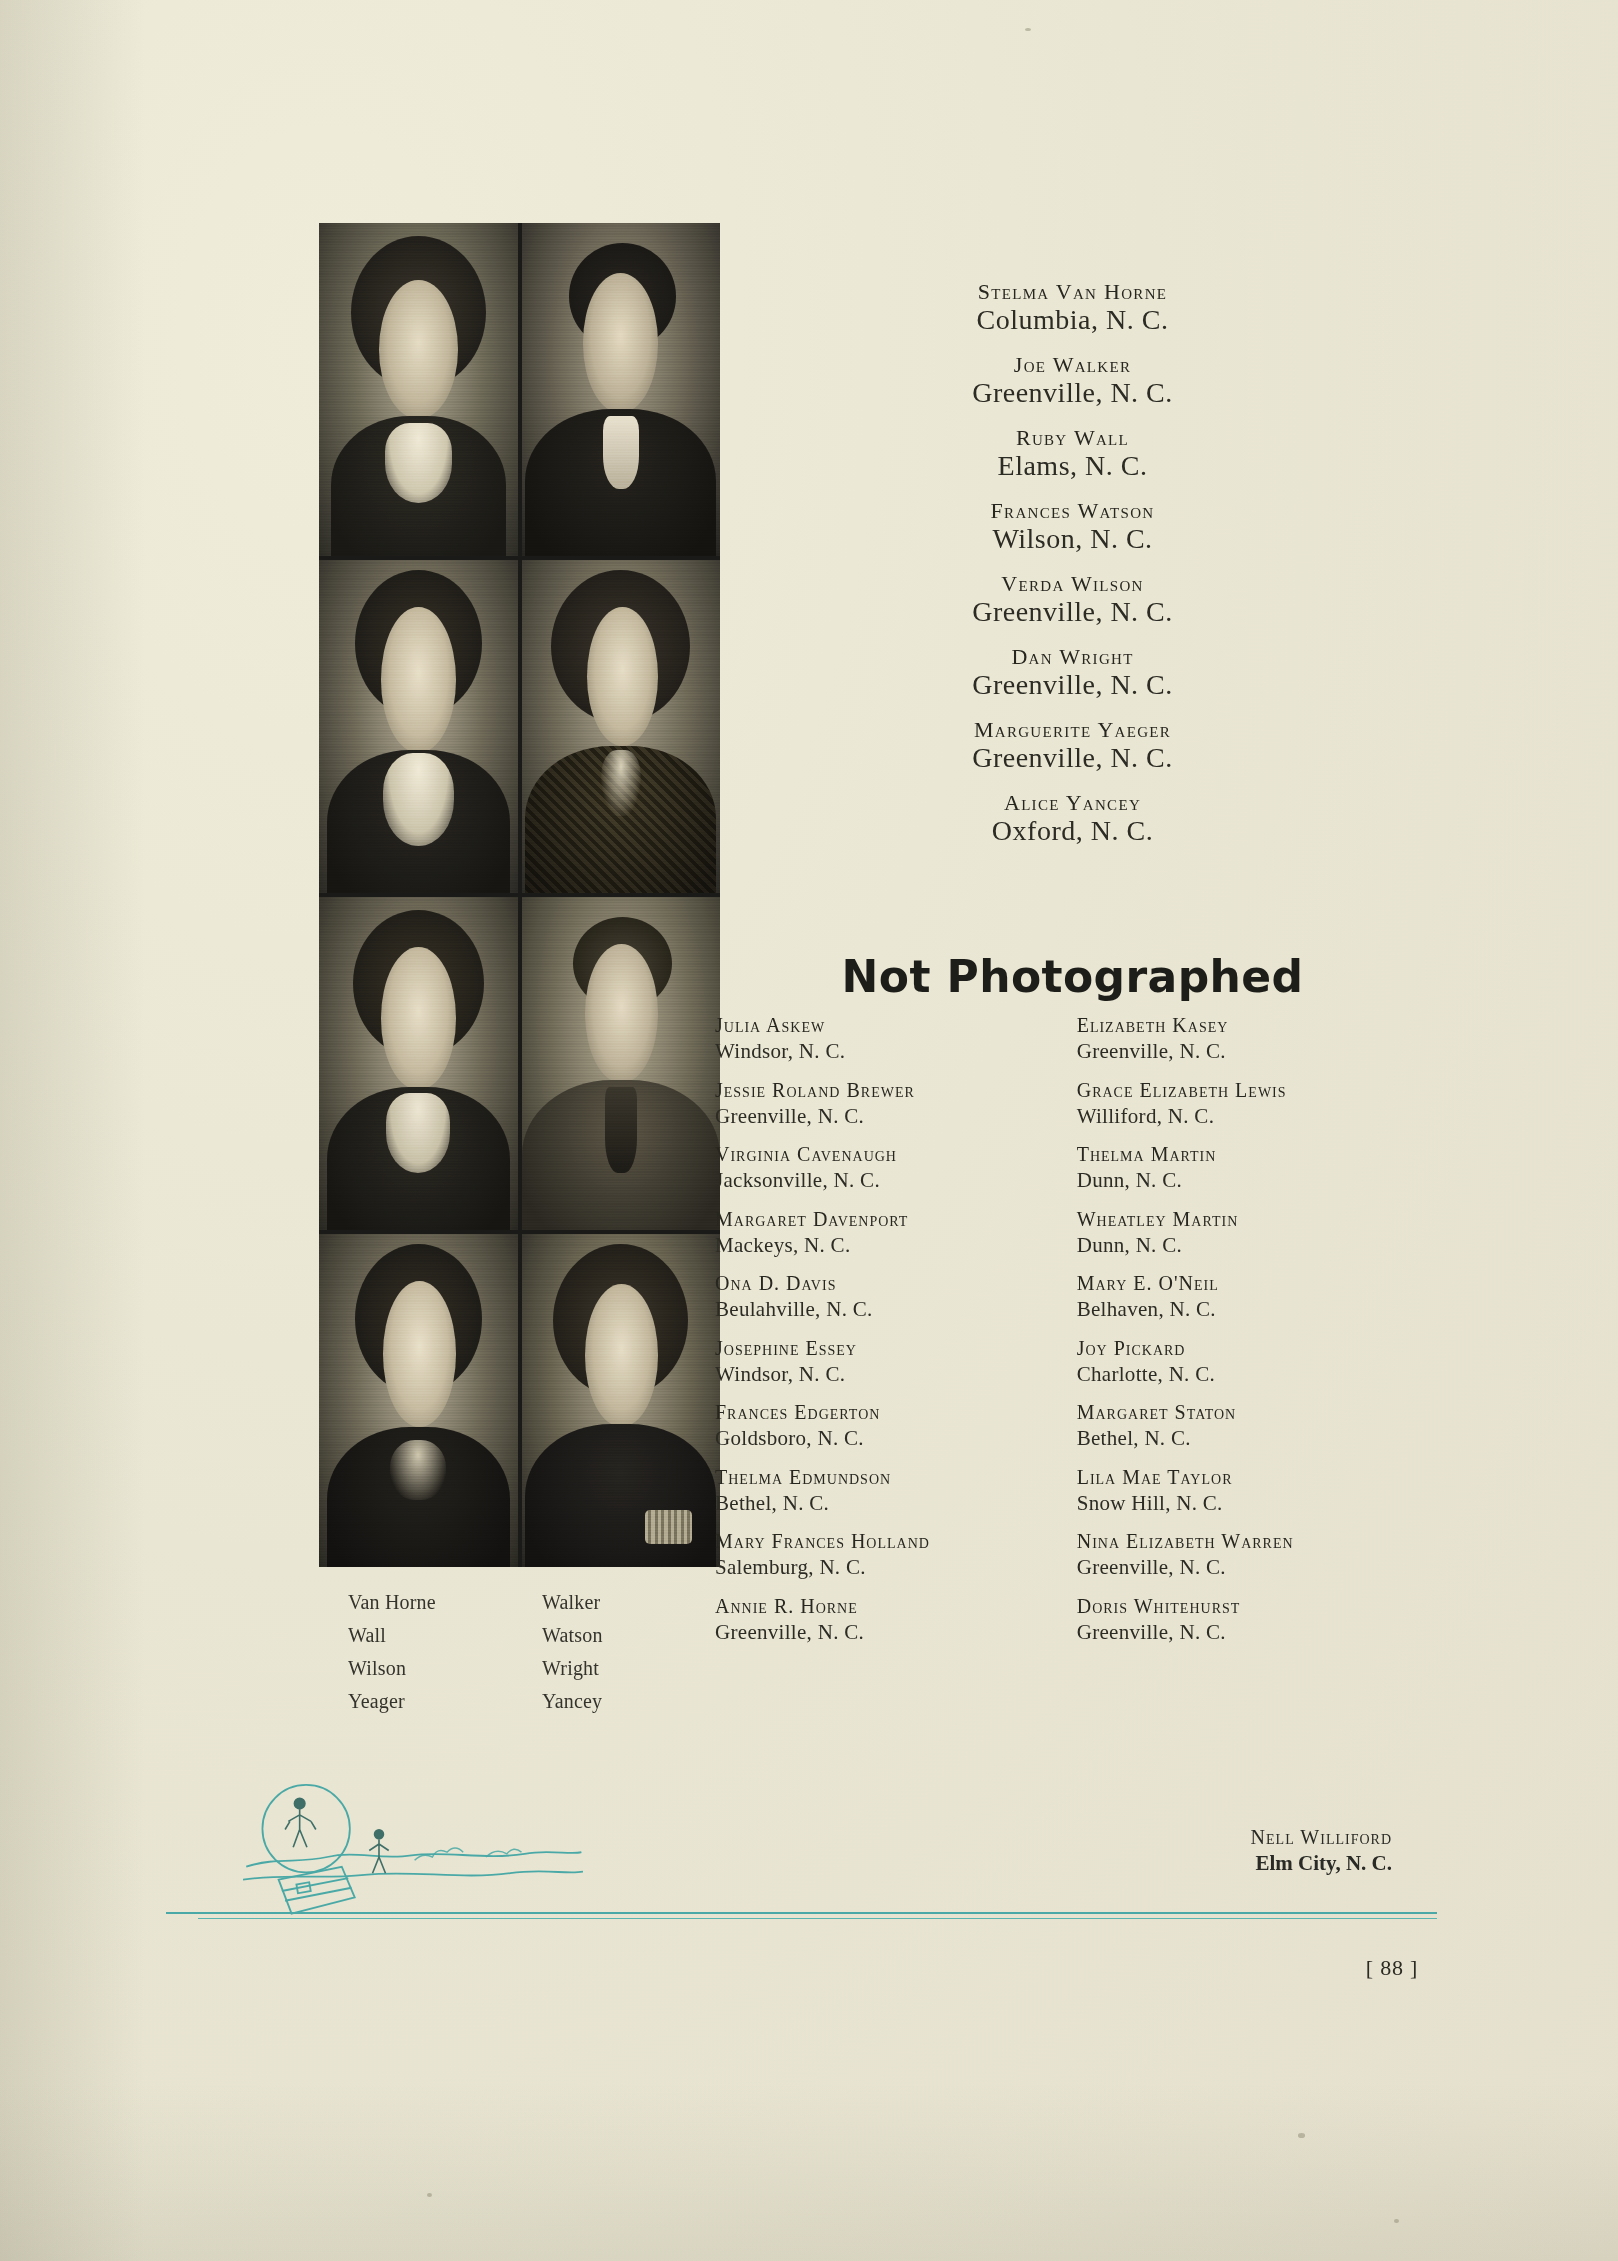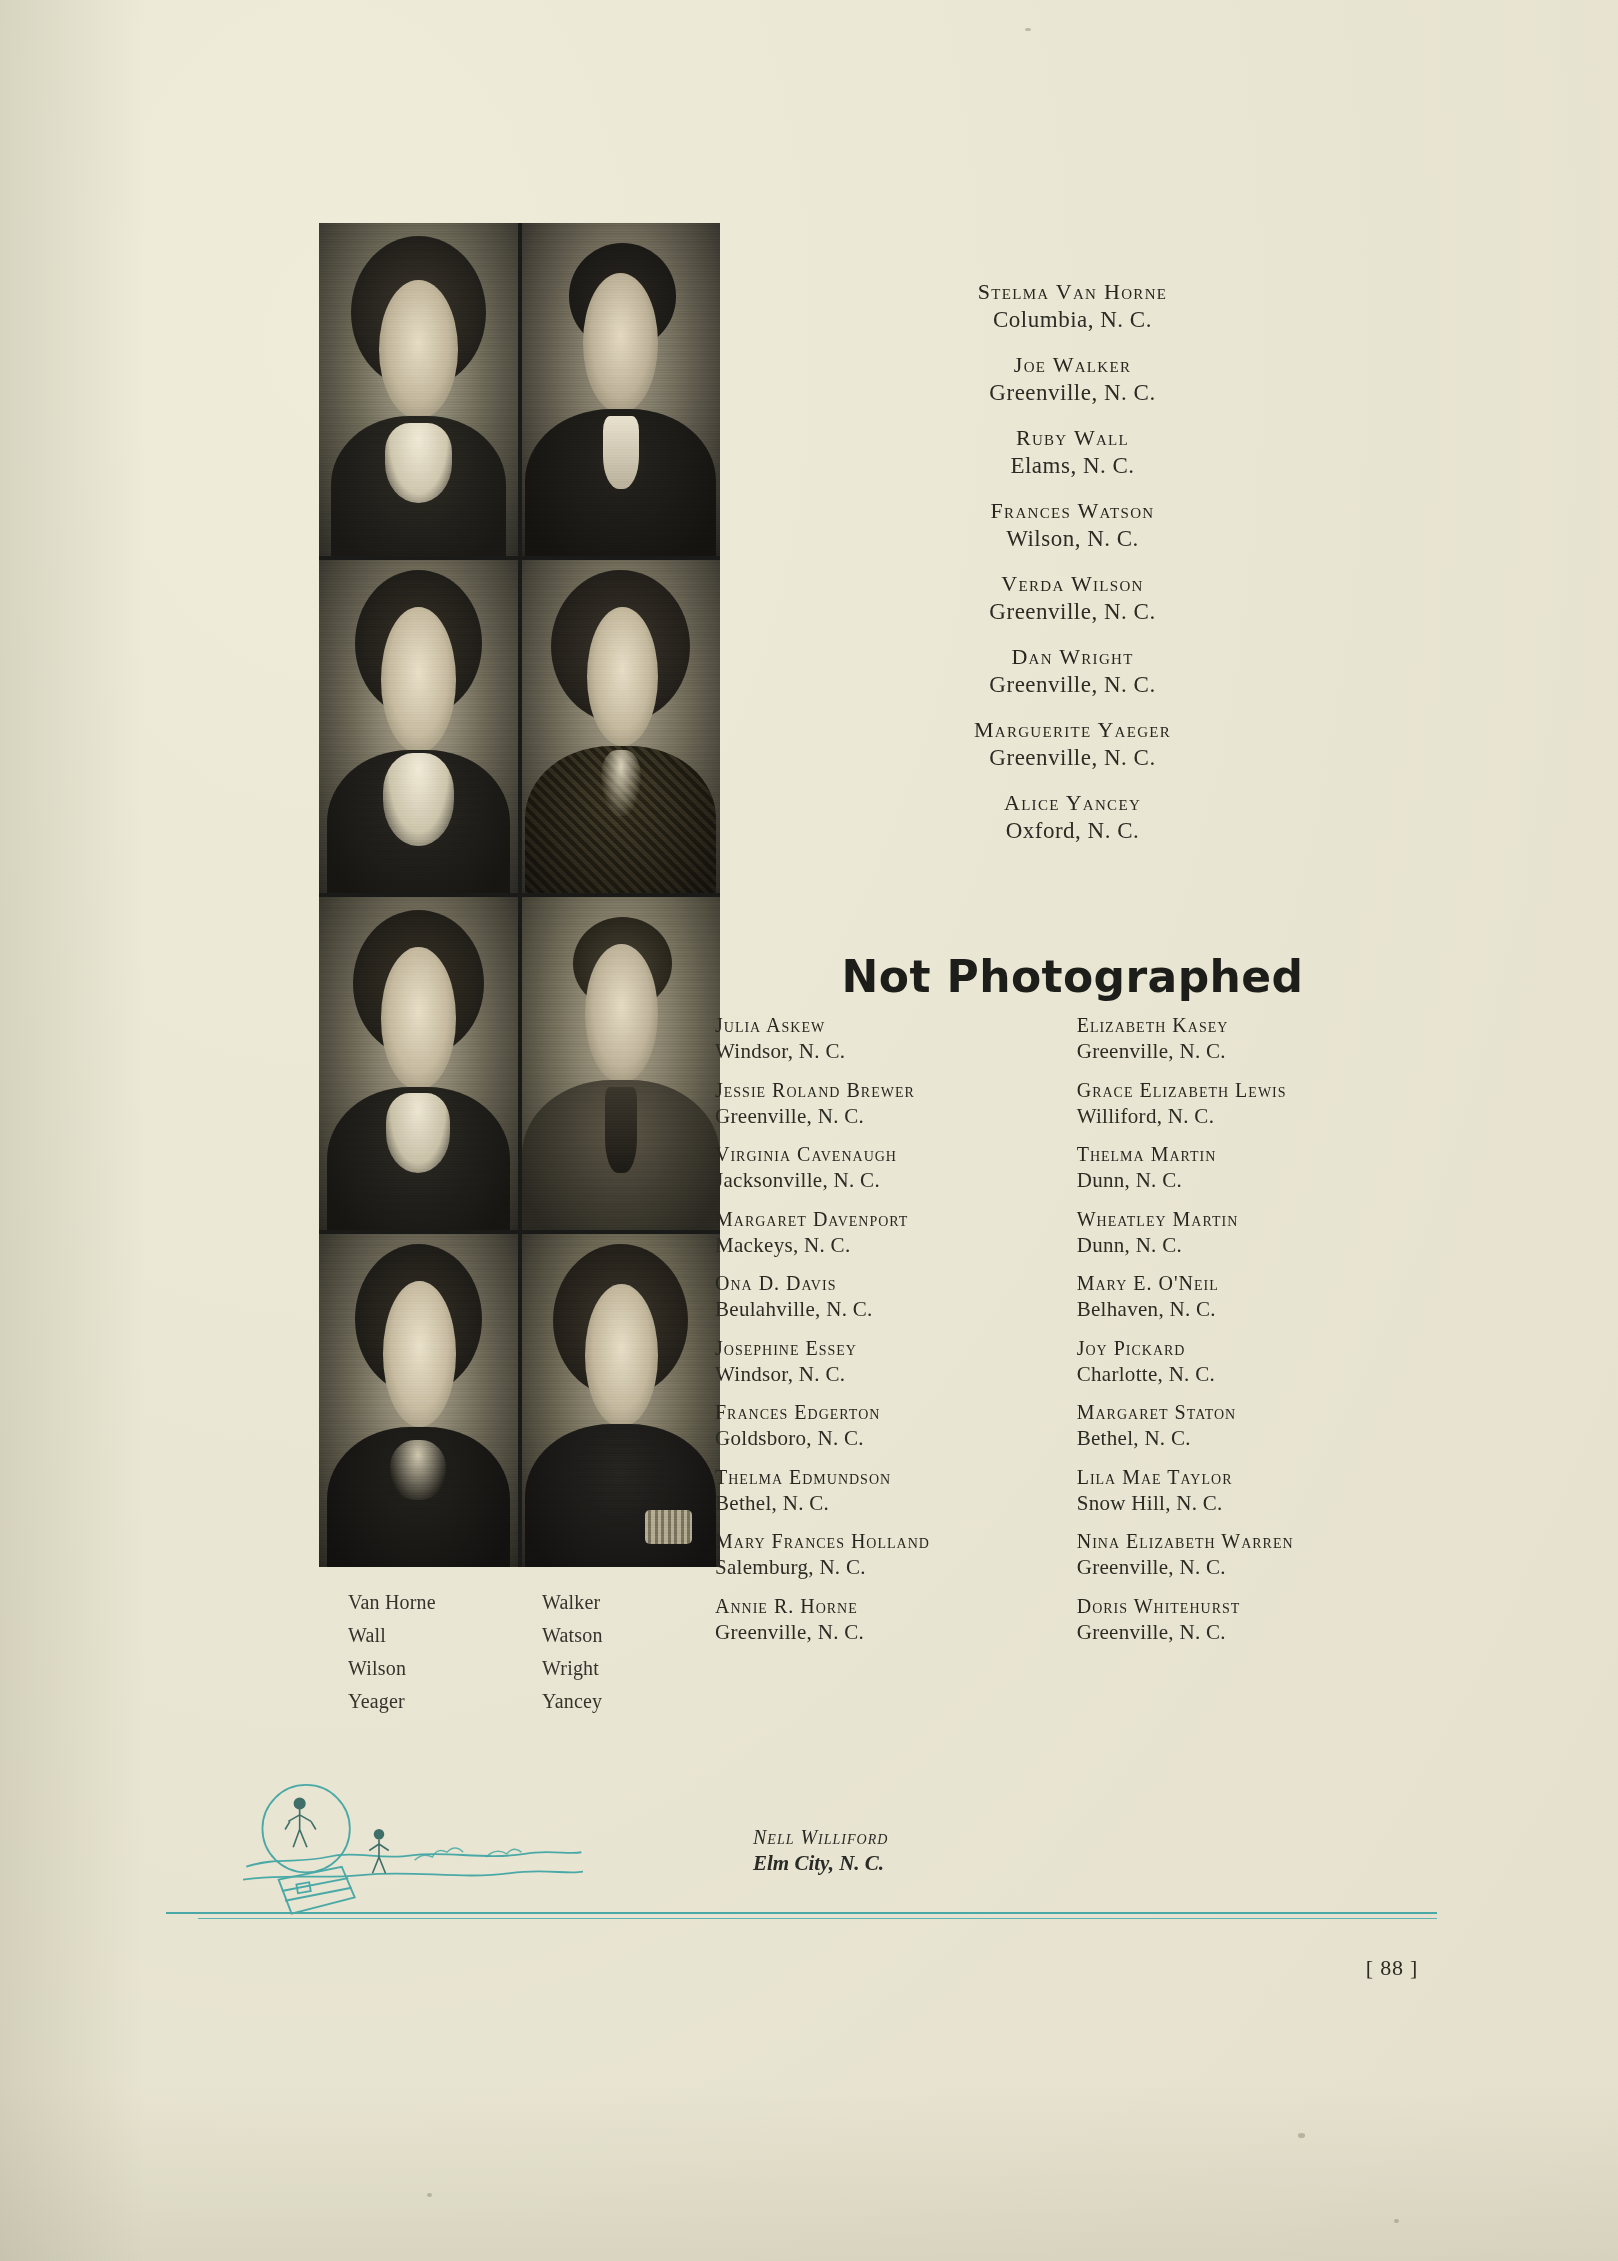--- a/index.html
+++ b/index.html
@@ -92,21 +92,21 @@
   }
   .entry { margin-bottom: 17px; }
   .entry .nm {
     font-variant: small-caps;
     font-size: 22px;
     letter-spacing: 1.3px;
     line-height: 26px;
     color: #27261f;
   }
   .entry .tn {
-    font-size: 23px;
+    font-size: 28px;
     line-height: 30px;
     letter-spacing: 0.5px;
     color: #2c2b24;
   }
 
   
   .np-title {
     position: absolute;
     left: 753px;
     top: 951px;
@@ -144,22 +144,21 @@
     font-size: 21px;
     line-height: 27.5px;
     letter-spacing: 0.3px;
     color: #2c2b24;
   }
   .np-last {
     position: absolute;
     left: 753px;
     top: 1825px;
     width: 639px;
-    text-align: left;
-    font-style: italic;
+    text-align: right;
   }
   .np-last .nm {
     font-variant: small-caps;
     font-size: 20px;
     letter-spacing: 1px;
     line-height: 25px;
   }
   .np-last .tn {
     font-size: 21px;
     line-height: 27.5px;

